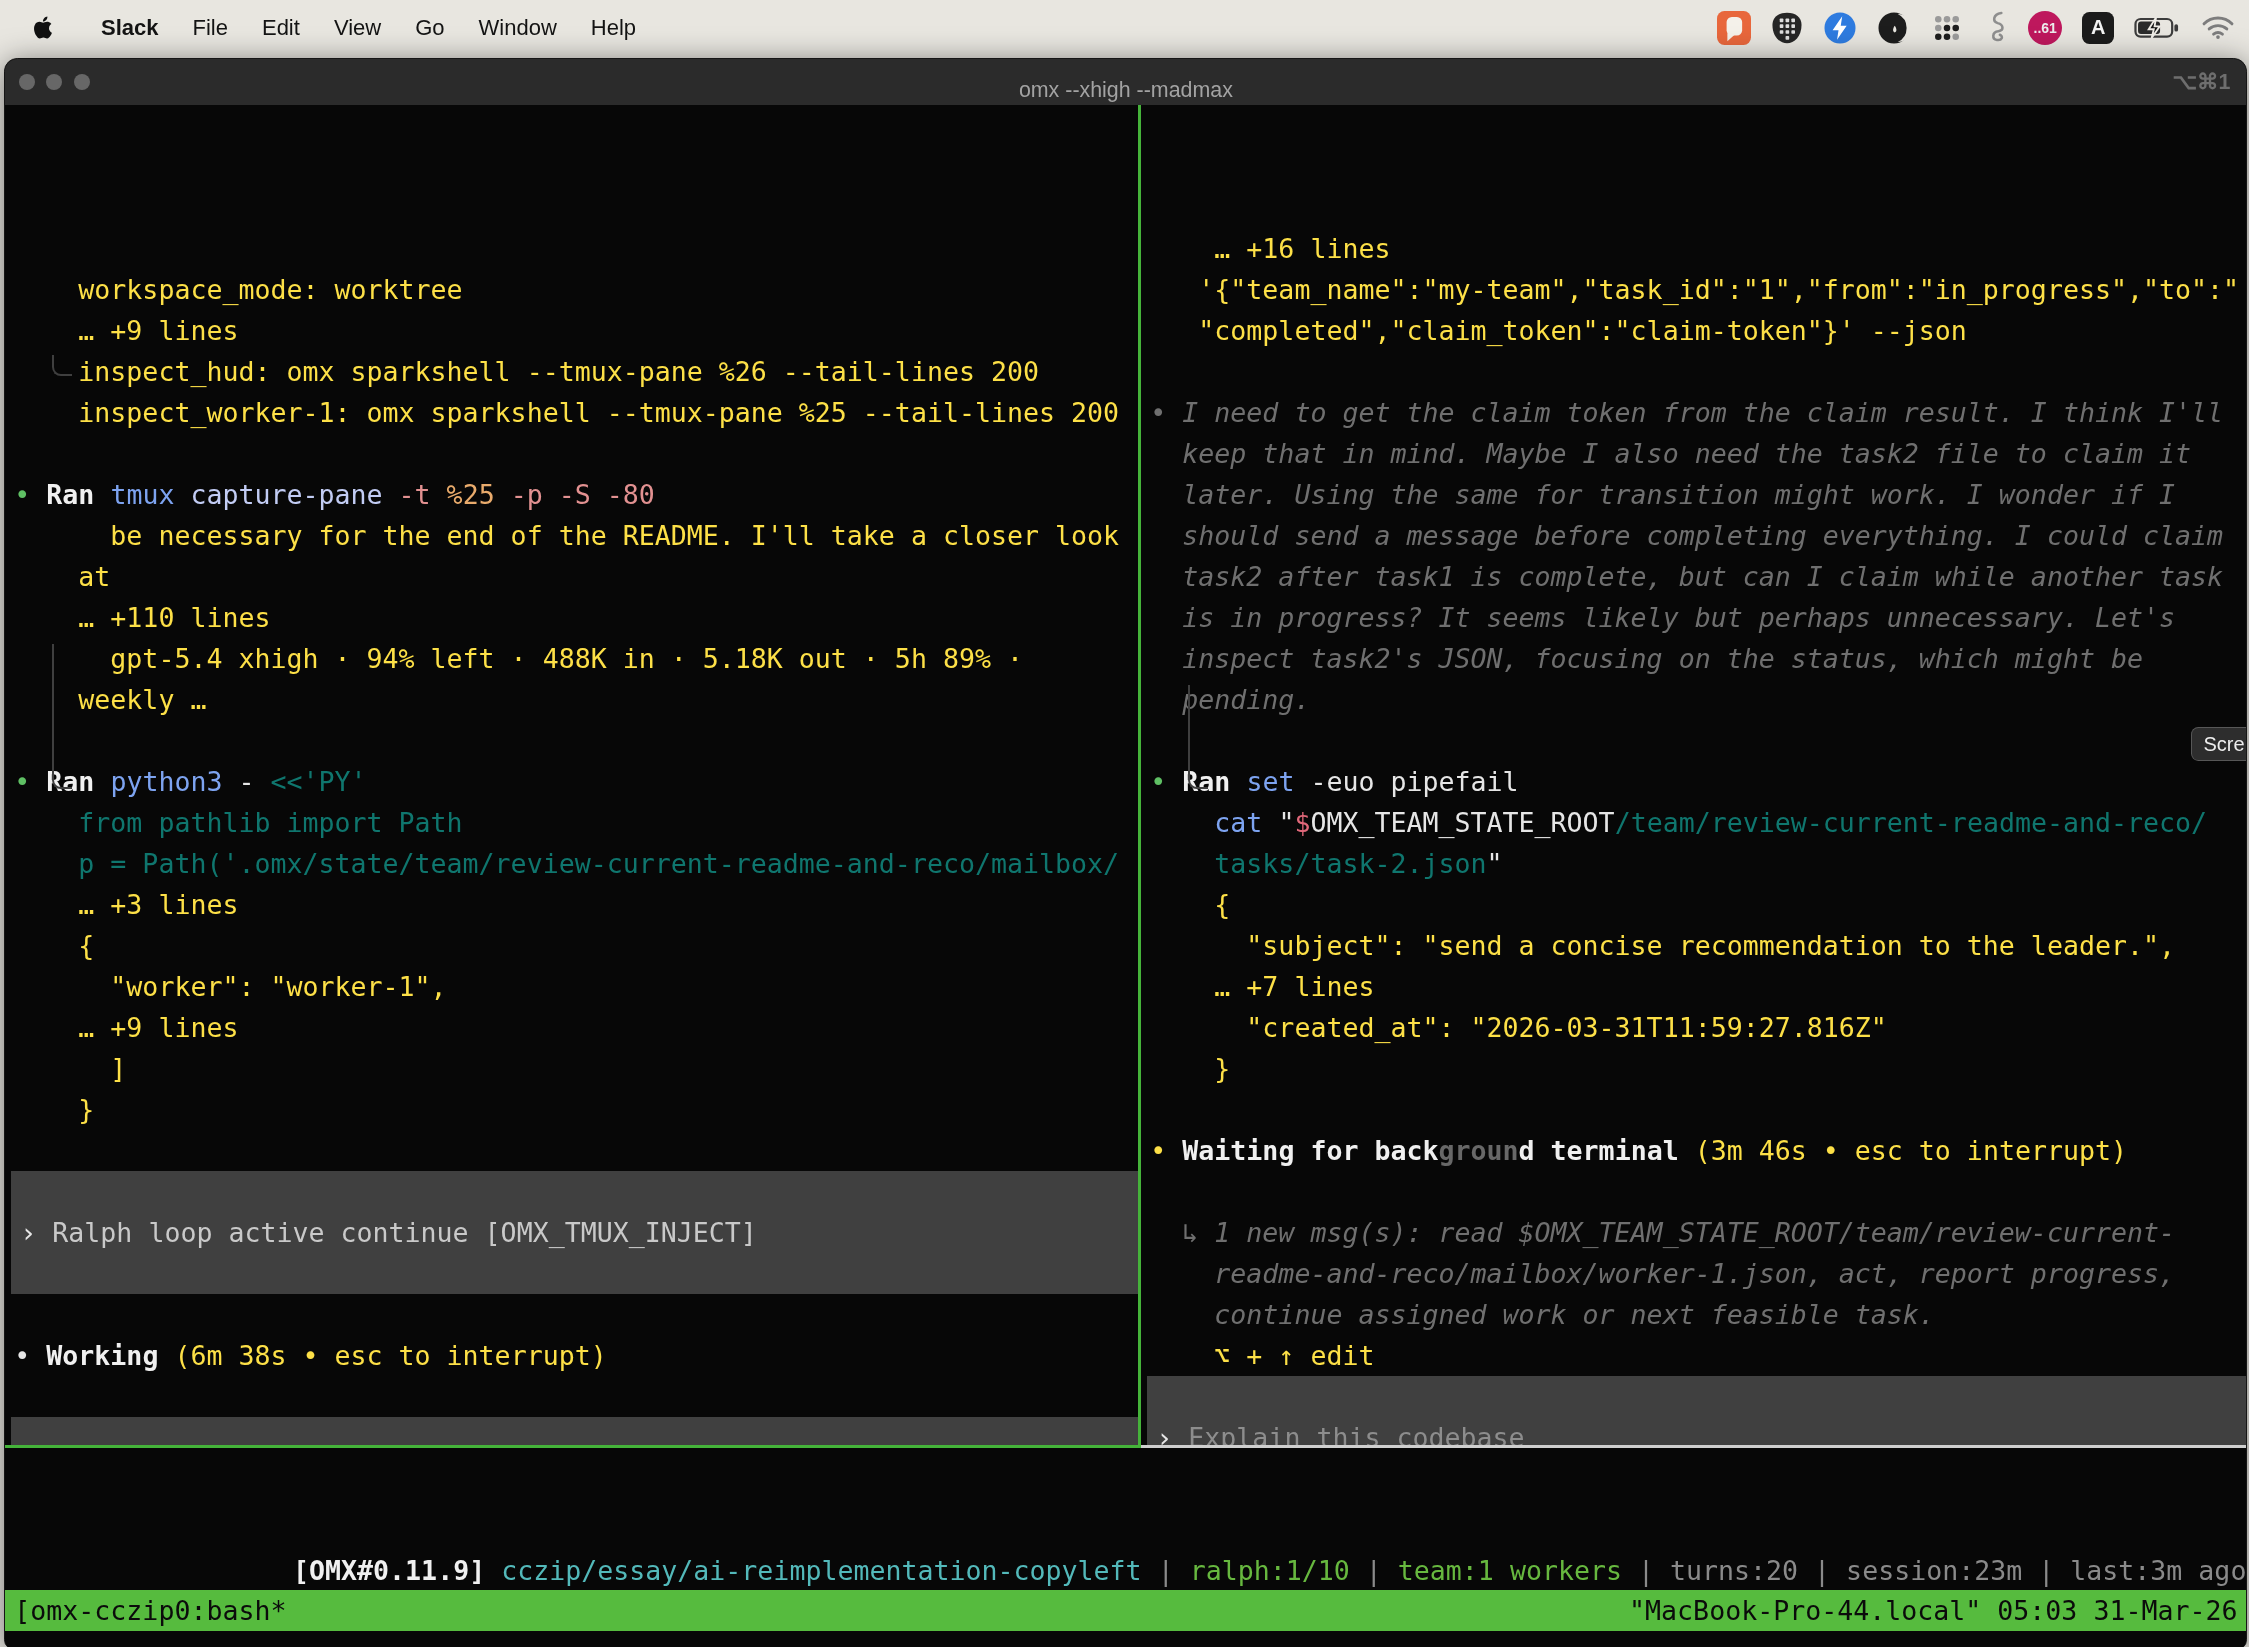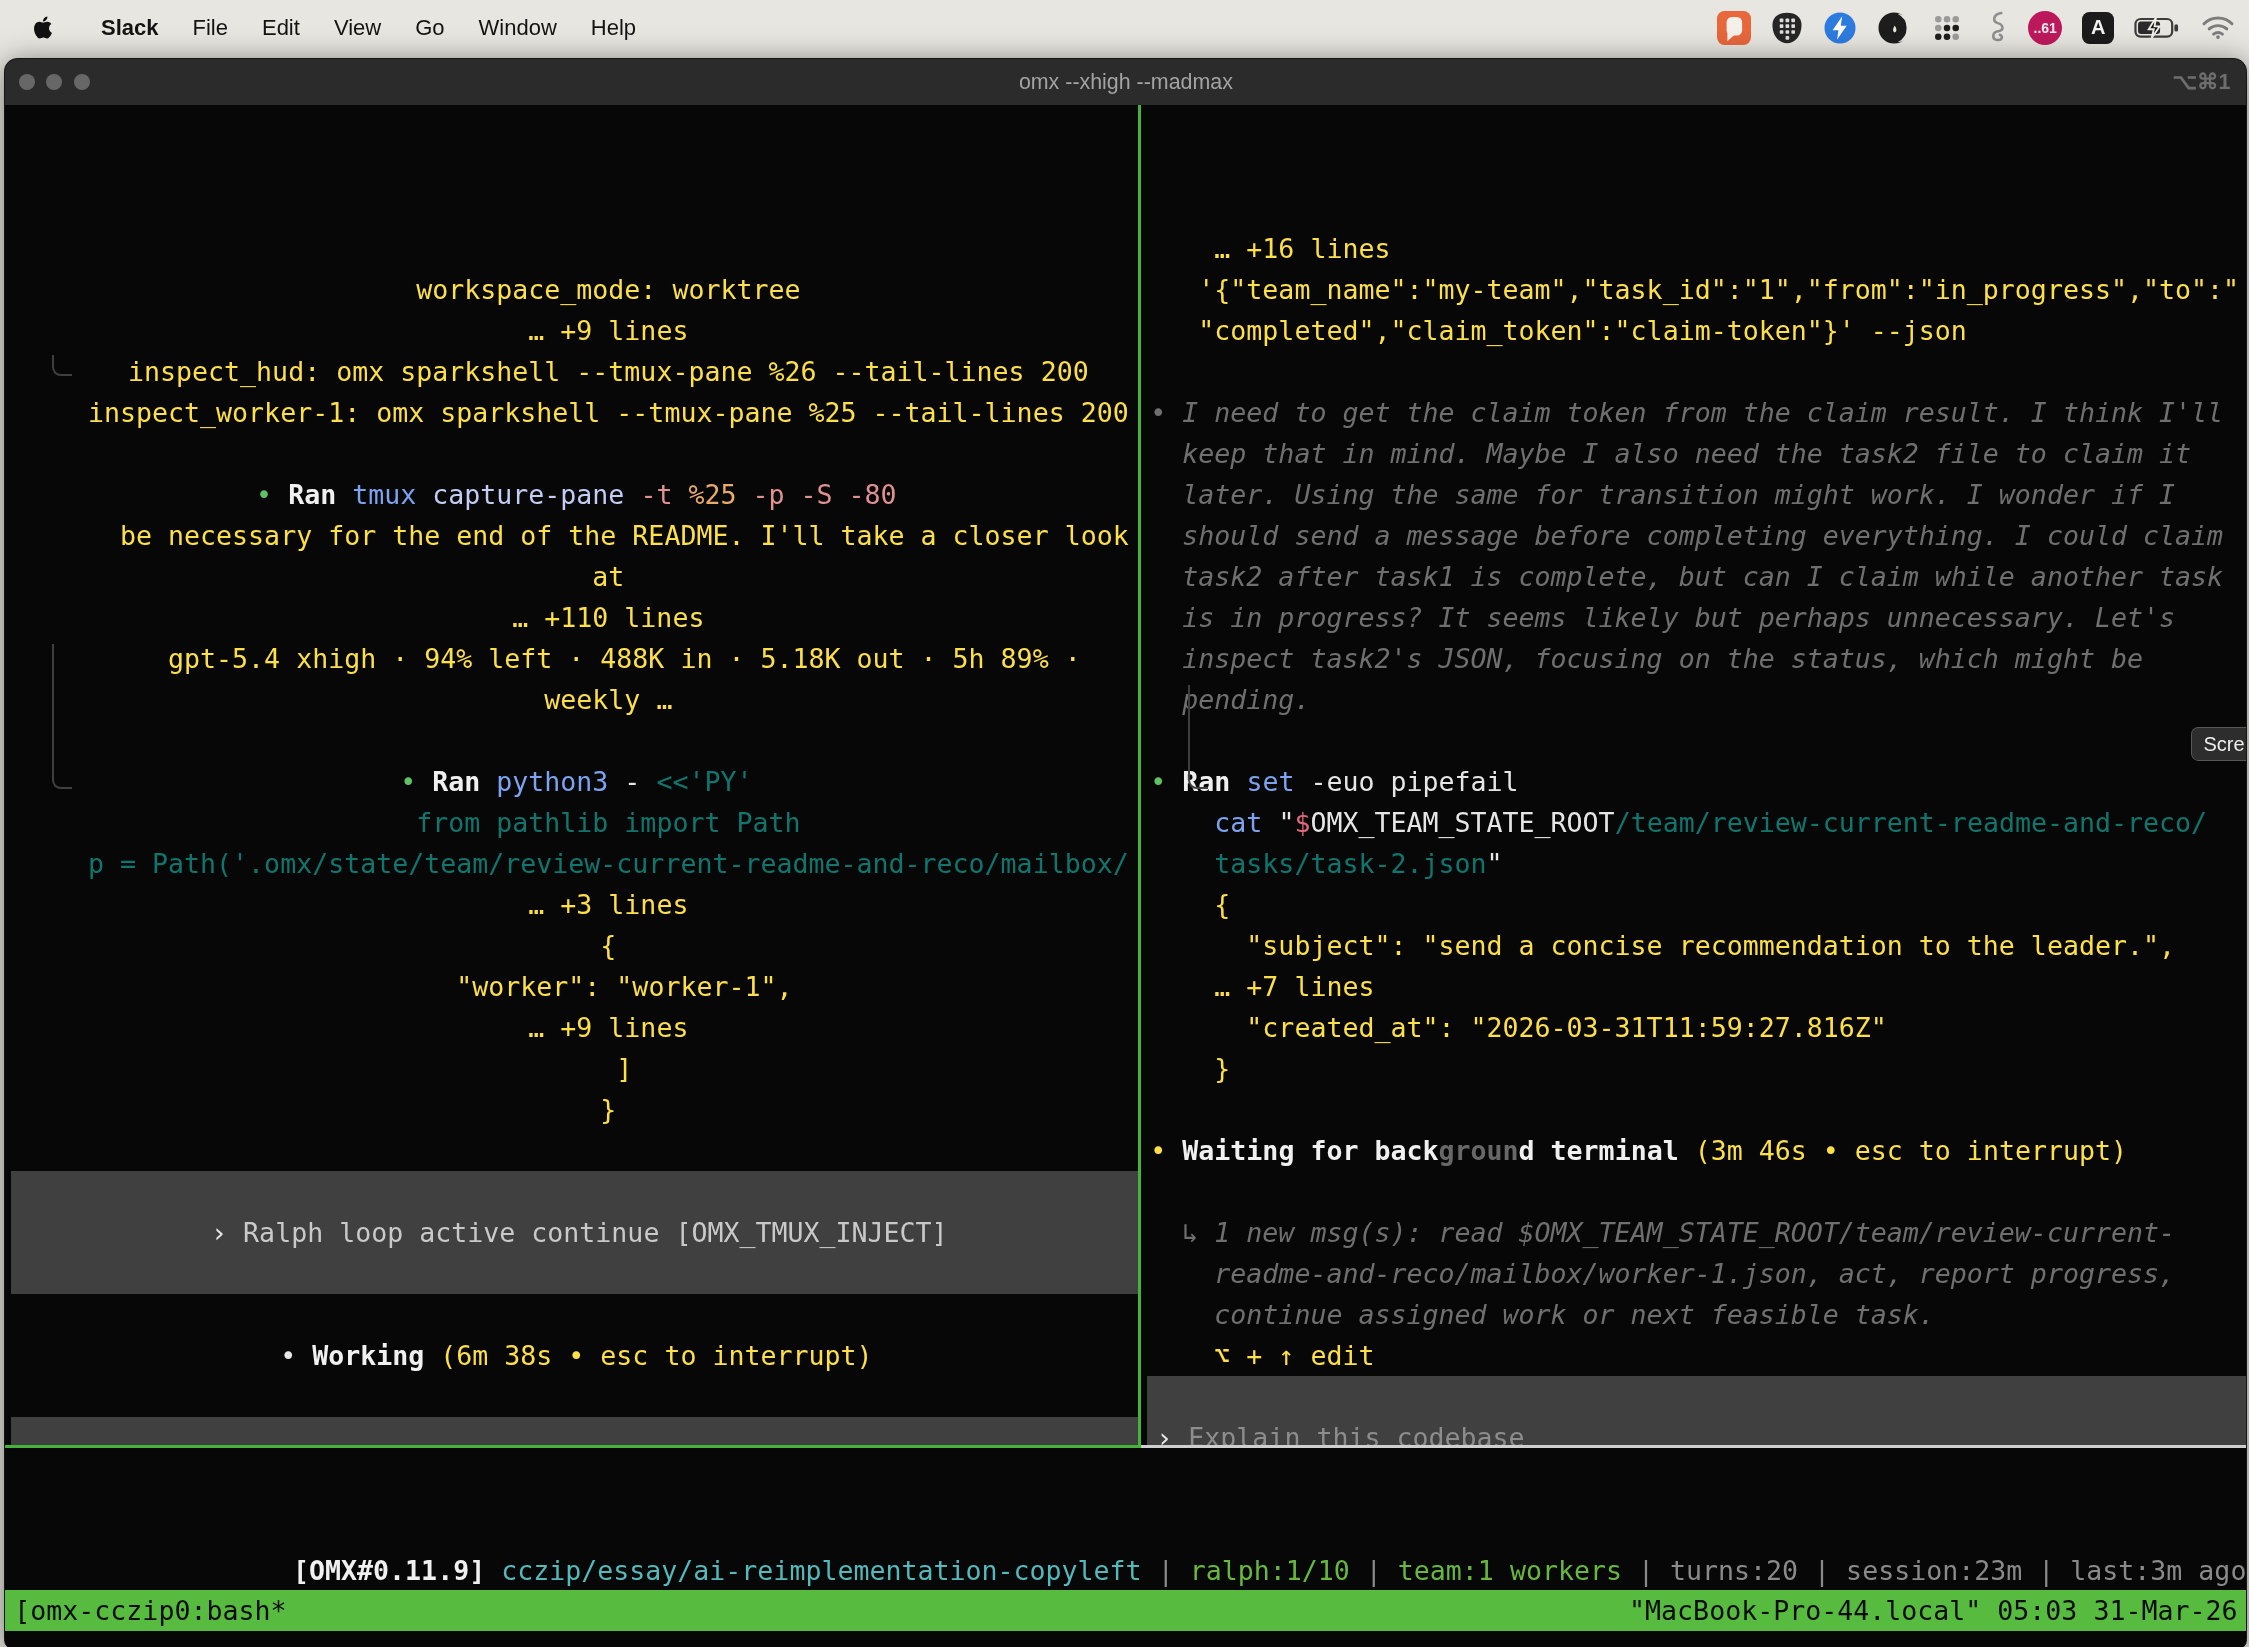--- a/index.html
+++ b/index.html
@@ -22,29 +22,29 @@
            font-size:20px;font-weight:bold;font-family:"Liberation Sans",sans-serif;
            display:flex;align-items:center;justify-content:center;}
 
   
   .window{position:absolute;left:4.4px;top:58px;width:2241px;height:1590px;background:#070707;
           border-radius:13.3px 13.3px 10.3px 10.3px;overflow:hidden;border:0.7px solid #161616;
           box-shadow:0 4.4px 29.5px rgba(0,0,0,.5);}
   .titlebar{position:absolute;left:0;top:0;width:100%;height:46px;background:#2b2b2b;}
   .tl{position:absolute;top:14.8px;width:16px;height:16px;border-radius:50%;background:#676767;}
   .tl1{left:13.3px}.tl2{left:41px}.tl3{left:69px}
-  .wtitle{position:absolute;left:0;top:0;width:100%;height:46px;display:flex;align-items:center;
+  .wtitle{position:absolute;left:0;top:8px;width:100%;height:46px;display:flex;align-items:center;
           justify-content:center;color:#a3a3a3;font-family:"Liberation Sans",sans-serif;font-size:21.4px;}
   .wshort{position:absolute;right:16px;top:0;height:46px;display:flex;align-items:center;
           color:#6e6e6e;font-family:"Liberation Sans",sans-serif;font-size:21.4px;font-weight:bold;}
 
   
   .pane{position:absolute;top:46px;height:1341px;overflow:hidden;white-space:pre;
         font-size:26.6px;line-height:41px;}
-  .pane-left{left:0;width:1133px;text-align:center;}
+  .pane-left{left:0;width:1133px;}
   .pane-right{left:1136px;width:1105px;}
   .row{height:41px;padding-left:8.9px;}
   .row.band{background:#404040;margin-left:6px;}
   .vdivider{position:absolute;left:1133px;top:46px;width:3px;height:1341px;background:#45b33a;}
   .hborder-l{position:absolute;left:0;top:1386px;width:1136px;height:3px;background:#45b33a;}
   .hborder-r{position:absolute;left:1136px;top:1386px;width:1105px;height:3px;background:#cfcfcf;}
   .rail{position:absolute;width:17.7px;border-left:2.2px solid #3f3f3f;border-bottom:2.2px solid #3f3f3f;
         border-bottom-left-radius:8.9px;}
 
   

